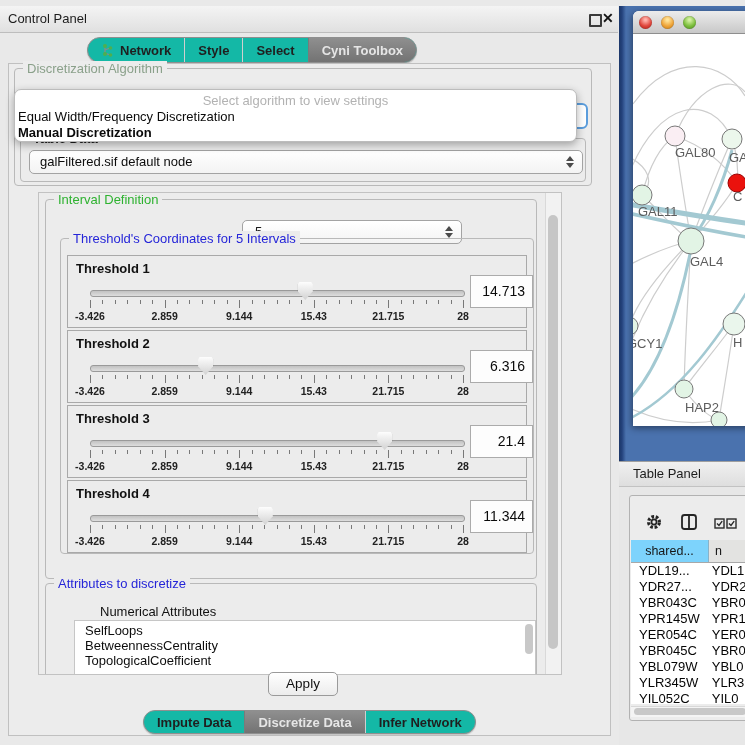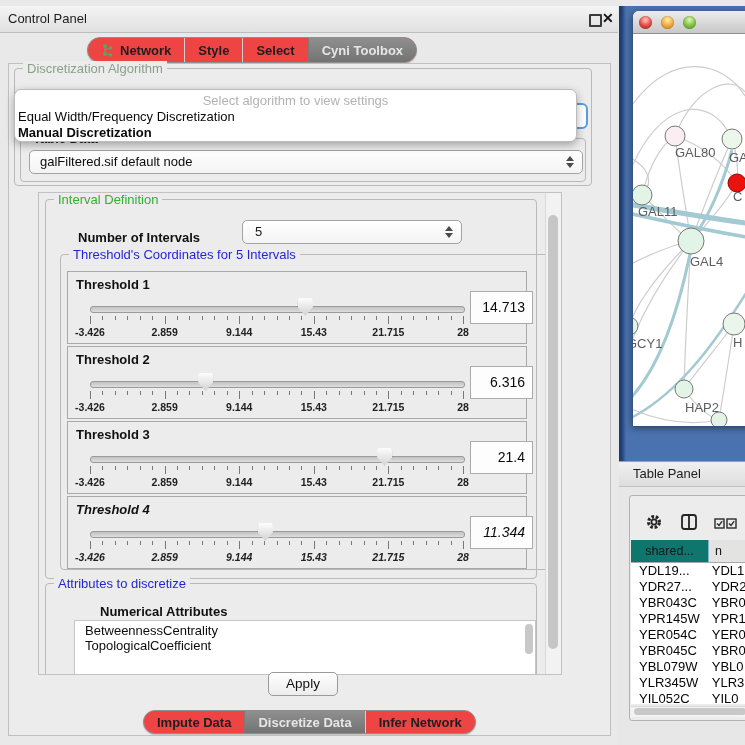--- a/index.html
+++ b/index.html
@@ -7,21 +7,21 @@
        font-family:"Liberation Sans",sans-serif;color:#1a1a1a;}
   .abs{position:absolute;margin-top:6px;}
   
   .cp-titlebar{left:0;top:0;width:618px;height:26px;background:linear-gradient(#f4f4f4,#e0e0e0);
        border-bottom:1px solid #bdbdbd;}
   .cp-title{left:8px;top:5px;font-size:13px;color:#1c1c1c;}
   .restore-box{left:589px;top:8px;width:9px;height:9px;border:2px solid #3a3a3a;border-radius:1px;}
   .close-x{left:602px;top:4px;font-size:14px;font-weight:bold;color:#141414;}
   
   .segctl{display:flex;height:24px;border:1px solid #8f8f8f;border-radius:13px;overflow:hidden;
-       background:#ef4444;box-shadow:0 1px 1px rgba(0,0,0,.18);}
+       background:#14b8a6;box-shadow:0 1px 1px rgba(0,0,0,.18);}
   .seg{display:flex;align-items:center;padding:0 13px;font-size:13px;font-weight:bold;color:#1f1f1f;
        border-left:1px solid #cfcfcf;white-space:nowrap;}
   .seg:first-child{border-left:none;}
   .seg.sel{background:linear-gradient(#8f8f8f,#737373);color:#e6e6e6;border-left-color:#7a7a7a;}
   .seg .tabicon{margin-right:6px;display:inline-flex;}
   
   .content-panel{left:8px;top:57px;width:601px;height:671px;background:#ececec;
        border:1px solid #c0c0c0;}
   .group{position:absolute;border:1px solid #b9b9b9;border-radius:4px;}
   .group-title{position:absolute;top:-8px;left:8px;background:#ececec;padding:0 4px;font-size:13px;white-space:nowrap;}
@@ -88,21 +88,21 @@
   .net-svg{position:absolute;left:0;top:23px;}
   
   .tp-titlebar{left:619px;top:455px;width:126px;height:26px;background:linear-gradient(#f0f0f0,#dedede);
        border-top:1px solid #9f9f9f;border-bottom:1px solid #c2c2c2;box-sizing:border-box;}
   .tp-title{left:633px;top:460px;font-size:13px;color:#1c1c1c;}
   .tp-bg{left:619px;top:481px;width:126px;height:264px;background:#e7e7e7;}
   .tp-inner{left:629px;top:489px;width:122px;height:224px;background:#ececec;border:1px solid #b2b2b2;border-radius:3px;}
   .tp-table{position:absolute;left:1px;top:44px;width:120px;height:164px;background:#fff;overflow:hidden;}
   .tp-header{position:absolute;left:0;top:0;height:23px;display:flex;width:100%;border-bottom:1px solid #a8a8a8;box-sizing:border-box;}
   .tp-hcell{font-size:12.5px;line-height:22px;text-align:center;color:#161616;overflow:hidden;white-space:nowrap;}
-  .tp-hcell.c1{width:78px;background:#0f766e;border-right:1px solid #8ab2c8;box-sizing:border-box;}
+  .tp-hcell.c1{width:78px;background:#7dd3fc;border-right:1px solid #8ab2c8;box-sizing:border-box;}
   .tp-hcell.c2{flex:1;background:#e3e3e1;text-align:left;padding-left:6px;}
   .tp-rows{position:absolute;left:0;top:23px;width:100%;}
   .tp-row{display:flex;height:16px;font-size:13px;line-height:16px;color:#050505;white-space:nowrap;}
   .tp-c1{width:70px;padding-left:8px;overflow:hidden;}
   .tp-c2{width:40px;padding-left:4px;overflow:hidden;}
   .hscroll{position:absolute;left:1px;top:210px;width:120px;height:10px;background:#f4f4f4;border-top:1px solid #d8d8d8;}
   .hscroll-thumb{position:absolute;left:3px;top:1px;width:112px;height:7px;background:#c8c8c8;border-radius:4px;}
   .toolbar-icon{position:absolute;display:inline-flex;}
 </style>
 </head>
@@ -172,21 +172,21 @@
 
       <span class="abs" style="left:32px;top:24px;font-size:13px;font-weight:bold;color:#111;">Number of Intervals</span>
       <div class="spinner" style="left:196px;top:20px;width:218px;height:22px;">
         <span style="position:absolute;left:12px;line-height:22px;">5</span>
         <span class="arrows">
             <span class="arr-up"></span>
             <span class="arr-dn"></span>
           </span>
       </div>
 
-      <div class="group" style="left:14px;top:54px;width:472px;height:314px;padding-left:24px;">
+      <div class="group" style="left:14px;top:38px;width:472px;height:314px;">
         <span class="group-title gt-blue">Threshold's Coordinates for 5 Intervals</span>
         <div id="threshold-rows">
             <div class="thr-row" style="top: 16px;">
               <div class="thr-label">Threshold 1</div>
               <div class="thr-track"></div>
               <div class="thr-thumb" style="left: 229.795px;"></div>
               <div class="tick major" style="left: 22px;"></div>
               <div class="tick minor" style="left: 34.4333px;"></div>
               <div class="tick minor" style="left: 46.8667px;"></div>
               <div class="tick minor" style="left: 59.3px;"></div>
@@ -304,21 +304,21 @@
               <div class="tick minor" style="left: 382.567px;"></div>
               <div class="tick major" style="left: 395px;"></div>
               <div class="tick-label" style="left: 22px;">-3.426</div>
               <div class="tick-label" style="left: 96.6px;">2.859</div>
               <div class="tick-label" style="left: 171.2px;">9.144</div>
               <div class="tick-label" style="left: 245.8px;">15.43</div>
               <div class="tick-label" style="left: 320.4px;">21.715</div>
               <div class="tick-label" style="left: 395px;">28</div>
               <div class="thr-value">21.4</div>
             </div>
-            <div class="thr-row" style="top: 241px; font-style: italic;">
+            <div class="thr-row" style="top: 241px;">
               <div class="thr-label">Threshold 4</div>
               <div class="thr-track"></div>
               <div class="thr-thumb" style="left: 189.807px;"></div>
               <div class="tick major" style="left: 22px;"></div>
               <div class="tick minor" style="left: 34.4333px;"></div>
               <div class="tick minor" style="left: 46.8667px;"></div>
               <div class="tick minor" style="left: 59.3px;"></div>
               <div class="tick minor" style="left: 71.7333px;"></div>
               <div class="tick minor" style="left: 84.1667px;"></div>
               <div class="tick major" style="left: 96.6px;"></div>
@@ -353,23 +353,24 @@
               <div class="tick-label" style="left: 320.4px;">21.715</div>
               <div class="tick-label" style="left: 395px;">28</div>
               <div class="thr-value">11.344</div>
             </div>
           </div>
       </div>
     </div>
 
     <div class="group" style="left:6px;top:390px;width:490px;height:120px;">
       <span class="group-title gt-blue">Attributes to discretize</span>
-      <span class="abs" style="left:10px;top:14px;font-size:13px;font-weight:bold;color:#111;padding-left:44px;">Numerical Attributes</span>
+      <span class="abs" style="left:10px;top:14px;font-size:13px;font-weight:normal;color:#111;padding-left:44px;">Numerical Attributes</span>
       <div class="attr-list" style="left:28px;top:36px;width:460px;height:76px;">
         <div id="attr-items" style="padding-top:2px;">
+            <div class="attr-item">SelfLoops</div>
             <div class="attr-item">BetweennessCentrality</div>
             <div class="attr-item">TopologicalCoefficient</div>
           </div>
         <div class="attr-vthumb"></div>
       </div>
     </div>
 
     <div class="vscroll-channel">
       <div class="vscroll-thumb" style="top:22px;height:434px;"></div>
     </div>

